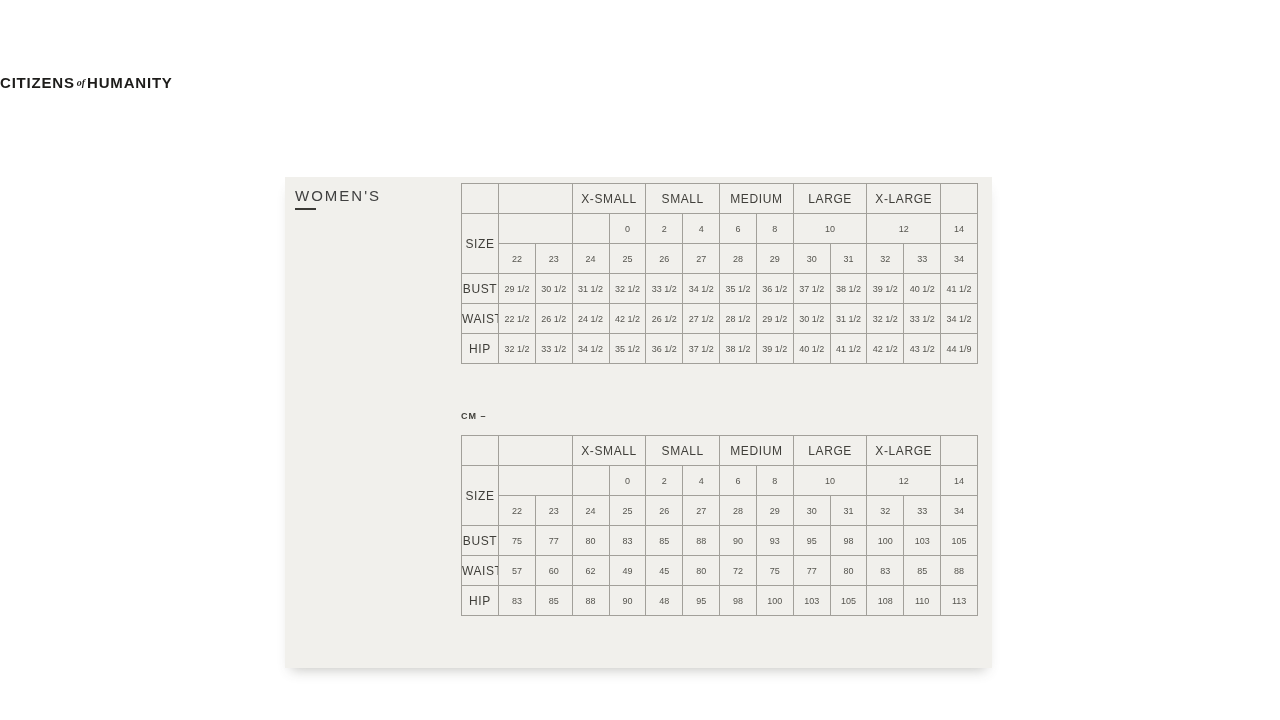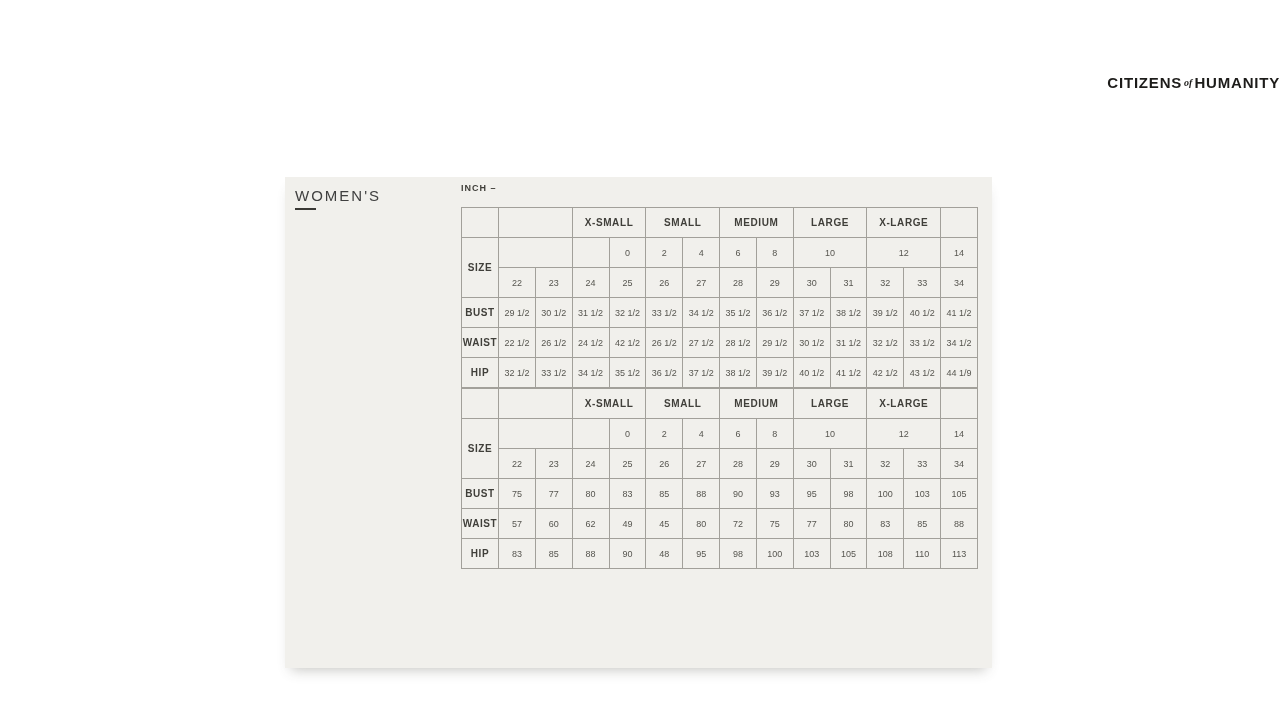--- a/index.html
+++ b/index.html
@@ -12,21 +12,21 @@
     background: #ffffff;
     overflow: hidden;
   }
 
   
   .logo {
     position: absolute;
     top: 74px;
     left: 0;
     width: 100%;
-    text-align: right;
+    text-align: left;
     color: #1d1c1a;
     white-space: nowrap;
   }
   .logo .logo-main {
     font-size: 15px;
     font-weight: 800;
     letter-spacing: 0.8px;
   }
   .logo .logo-of {
     font-family: "Liberation Serif", serif;
@@ -91,42 +91,41 @@
     height: 30px;
     text-align: center;
     vertical-align: middle;
     font-size: 9px;
     color: #56554f;
     overflow: hidden;
     white-space: nowrap;
   }
   table.size-table td.lbl,
   table.size-table td.grp {
-    font-size: 10px;
-    font-weight: 700;
+    font-size: 12px;
+    font-weight: 400;
     letter-spacing: 0.6px;
     color: #403f3a;
   }
 </style>
 </head>
 <body>
 
 <div class="viewport">
 
   <header class="logo">
     <span class="logo-main">CITIZENS</span><span class="logo-of">of</span><span class="logo-main">HUMANITY</span>
   </header>
 
   <section class="panel">
     <h2 class="section-title">WOMEN'S</h2>
     <div class="title-dash"></div>
 
     <div class="tables">
 
-      <div class="unit-label">INCH –</div>
 
       <table class="size-table">
         <colgroup>
             <col class="lbl-col">
             <col>
             <col>
             <col>
             <col>
             <col>
             <col>
@@ -221,20 +220,21 @@
             <td>39 1/2</td>
             <td>40 1/2</td>
             <td>41 1/2</td>
             <td>42 1/2</td>
             <td>43 1/2</td>
             <td>44 1/9</td>
           </tr>
         </tbody>
       </table>
 
+      <div class="unit-label cm">CM –</div>
 
       <table class="size-table">
         <colgroup>
             <col class="lbl-col">
             <col>
             <col>
             <col>
             <col>
             <col>
             <col>

